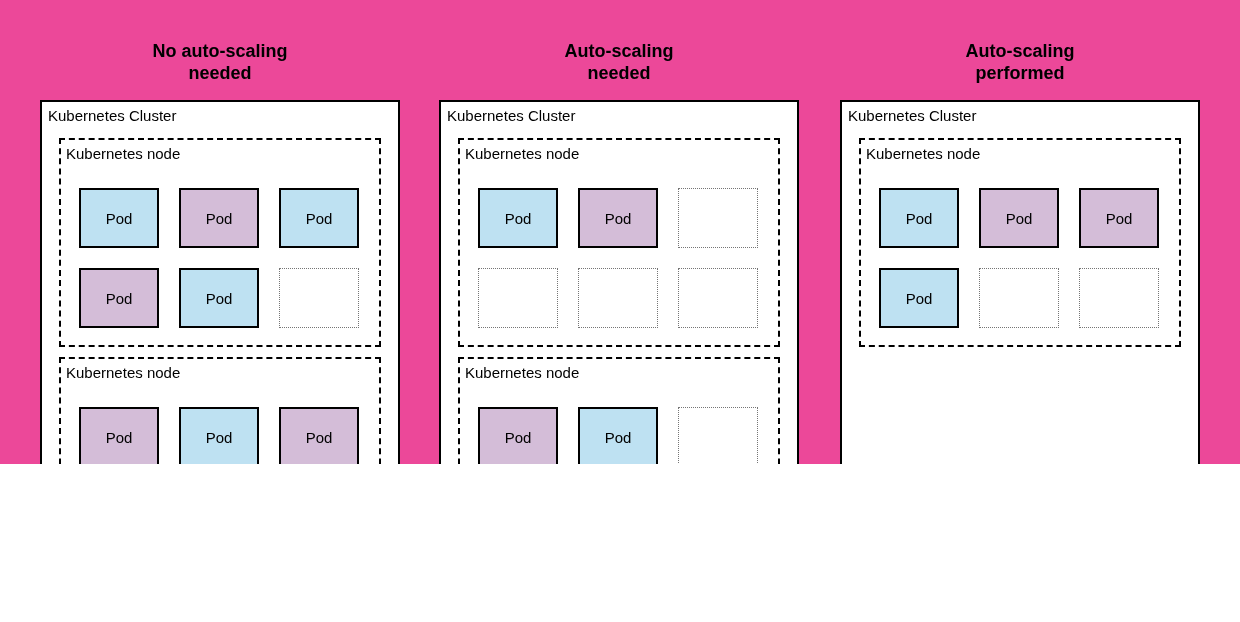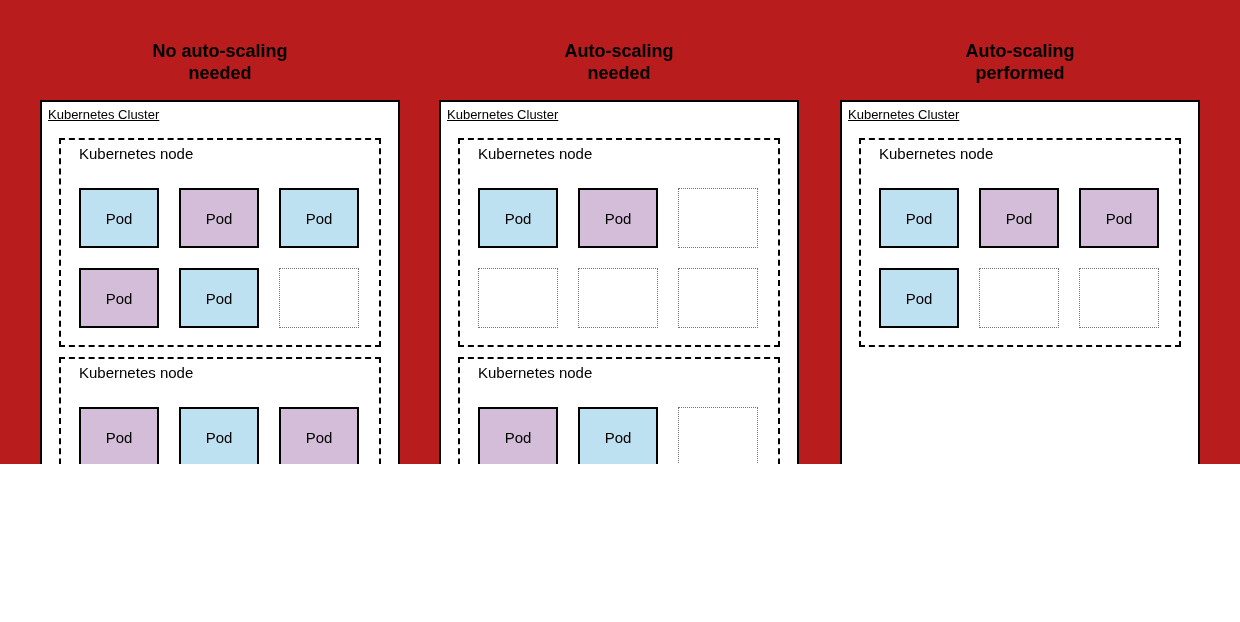--- a/index.html
+++ b/index.html
@@ -1,20 +1,20 @@
 <!DOCTYPE html>
 <html style="--pod-blue: #bee1f2; --pod-purple: #d4bdd8; --pod-border: #000000; --empty-border: #757575;"><head>
 <meta charset="utf-8">
 <style>
   html, body { margin: 0; padding: 0; background: #ffffff; }
   .canvas {
     position: relative;
     width: 1240px;
     height: 464px;
-    background: #b91c1c;
+    background: #ec4899;
     font-family: "Liberation Sans", sans-serif;
     color: #000;
     overflow: hidden;
   }
   .panel-title {
     position: absolute;
     top: 40px;
     width: 360px;
     text-align: center;
     font-size: 18px;
@@ -31,40 +31,38 @@
     background: #fff;
     box-sizing: border-box;
   }
   .t1, .c1 { left: 40px; }
   .t2, .c2 { left: 439px; }
   .t3, .c3 { left: 840px; }
   .cluster-label {
     position: absolute;
     left: 6px;
     top: 5px;
-    font-size: 13px;
-    text-decoration: underline;
+    font-size: 15px;
   }
   .node {
     position: absolute;
     left: 17px;
     width: 322px;
     height: 209px;
     border: 2px dashed #000;
     box-sizing: border-box;
     background: #fff;
   }
   .node-a { top: 36px; }
   .node-b { top: 255px; }
   .node-label {
     position: absolute;
     left: 5px;
     top: 5px;
     font-size: 15px;
-    margin-left: 13px;
   }
   .slots {
     position: absolute;
     left: 18px;
     top: 48px;
     width: 282px;
     display: grid;
     grid-template-columns: 80px 80px 80px;
     grid-template-rows: 60px 60px;
     column-gap: 21px;

